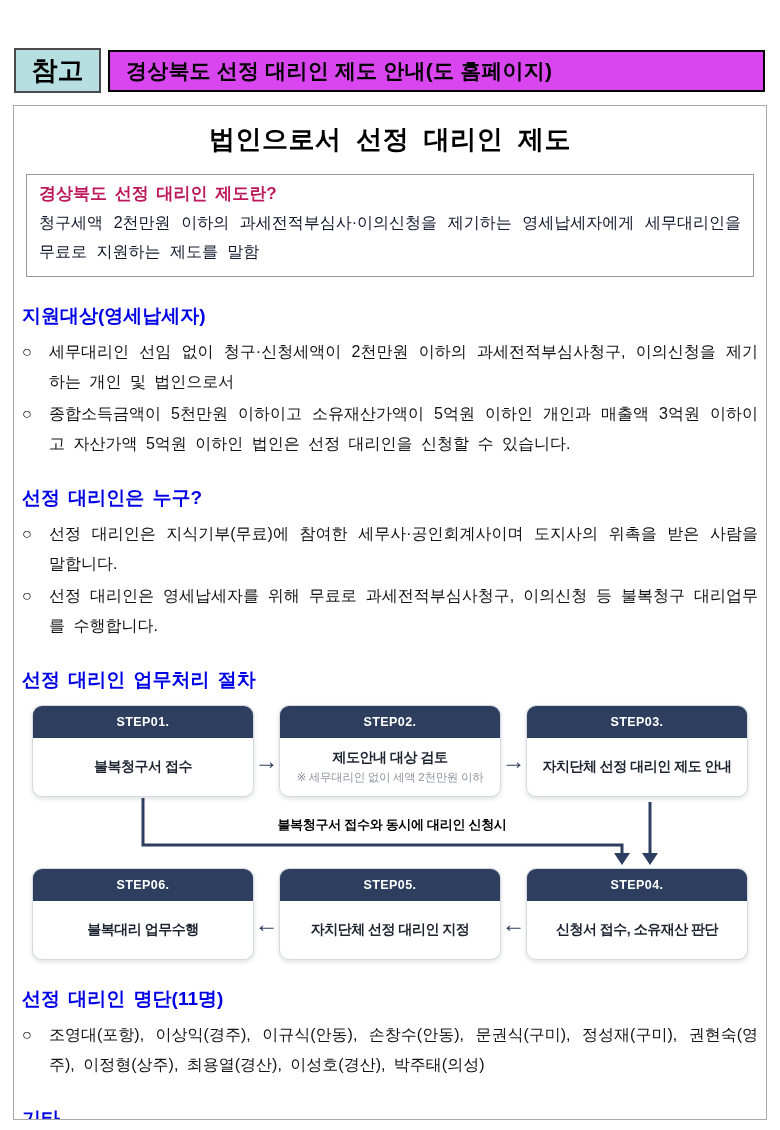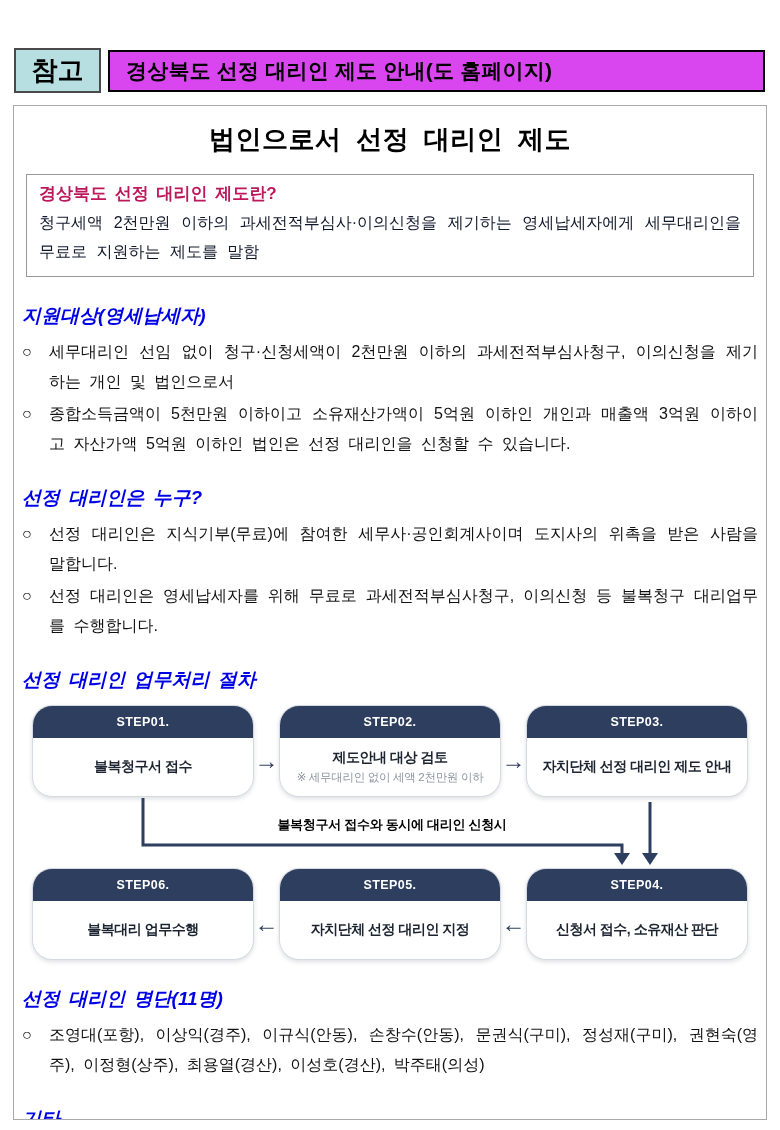--- a/index.html
+++ b/index.html
@@ -31,31 +31,31 @@
   .doc-title {
     margin:16px 0 0; text-align:center; font-size:26px; font-weight:bold;
     color:#000; word-spacing:7px; letter-spacing:0.5px;
   }
 
   .intro-box { margin:17px 12px 0; border:1px solid #999; padding:5px 12px 10px; }
   .intro-heading { color:#be185d; font-size:17px; font-weight:bold; margin:2px 0 3px; word-spacing:3px; }
   .intro-body { font-size:16px; line-height:29px; text-align:justify; word-spacing:5px; color:#0f172a; }
 
   .section-heading {
-    margin:26px 0 0 8px; font-size:19px; font-weight:bold; color:#0000e6; word-spacing:3px;font-style:italic;
+    margin:26px 0 0 8px; font-size:19px; font-weight:bold; color:#0000e6; word-spacing:3px;
   }
   .bullet-list { margin:8px 8px 0; }
   .bullet-item { display:flex; font-size:16px; line-height:30px; margin-top:2px; color:#111; }
   .bullet-marker { flex:0 0 27px; }
   .bullet-text { flex:1; text-align:justify; word-spacing:4px; }
 
   
   .flow { position:relative; margin:12px 0 0 18px; width:716px; height:255px; }
   .step-card {
-    position:absolute; width:222px; height:92px; border-radius:20px; background:#fff;
+    position:absolute; width:222px; height:92px; border-radius:10px; background:#fff;
     border:1px solid #d5d9e0; box-shadow:0 2px 4px rgba(40,50,70,0.15); overflow:hidden;
   }
   .row1 { top:0; } .row2 { top:163px; }
   .col1 { left:0; } .col2 { left:247px; } .col3 { left:494px; }
   .step-head {
     height:32px; background:#2d3e5f; color:#fff; font-size:12.5px; font-weight:bold;
     display:flex; align-items:center; justify-content:center; letter-spacing:0.4px;
   }
   .step-body {
     height:58px; display:flex; flex-direction:column; align-items:center; justify-content:center;

